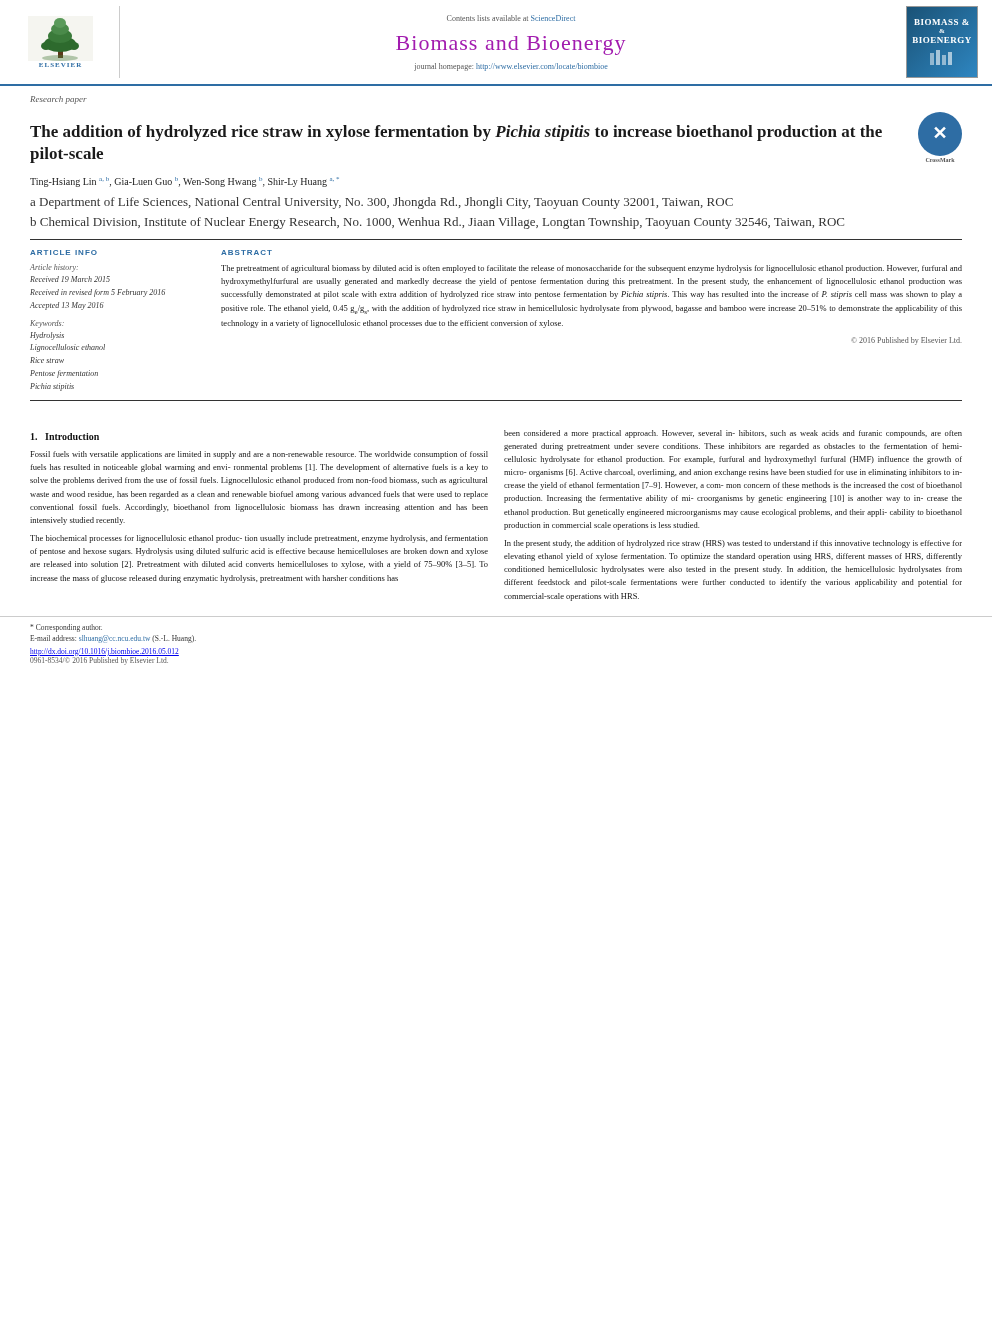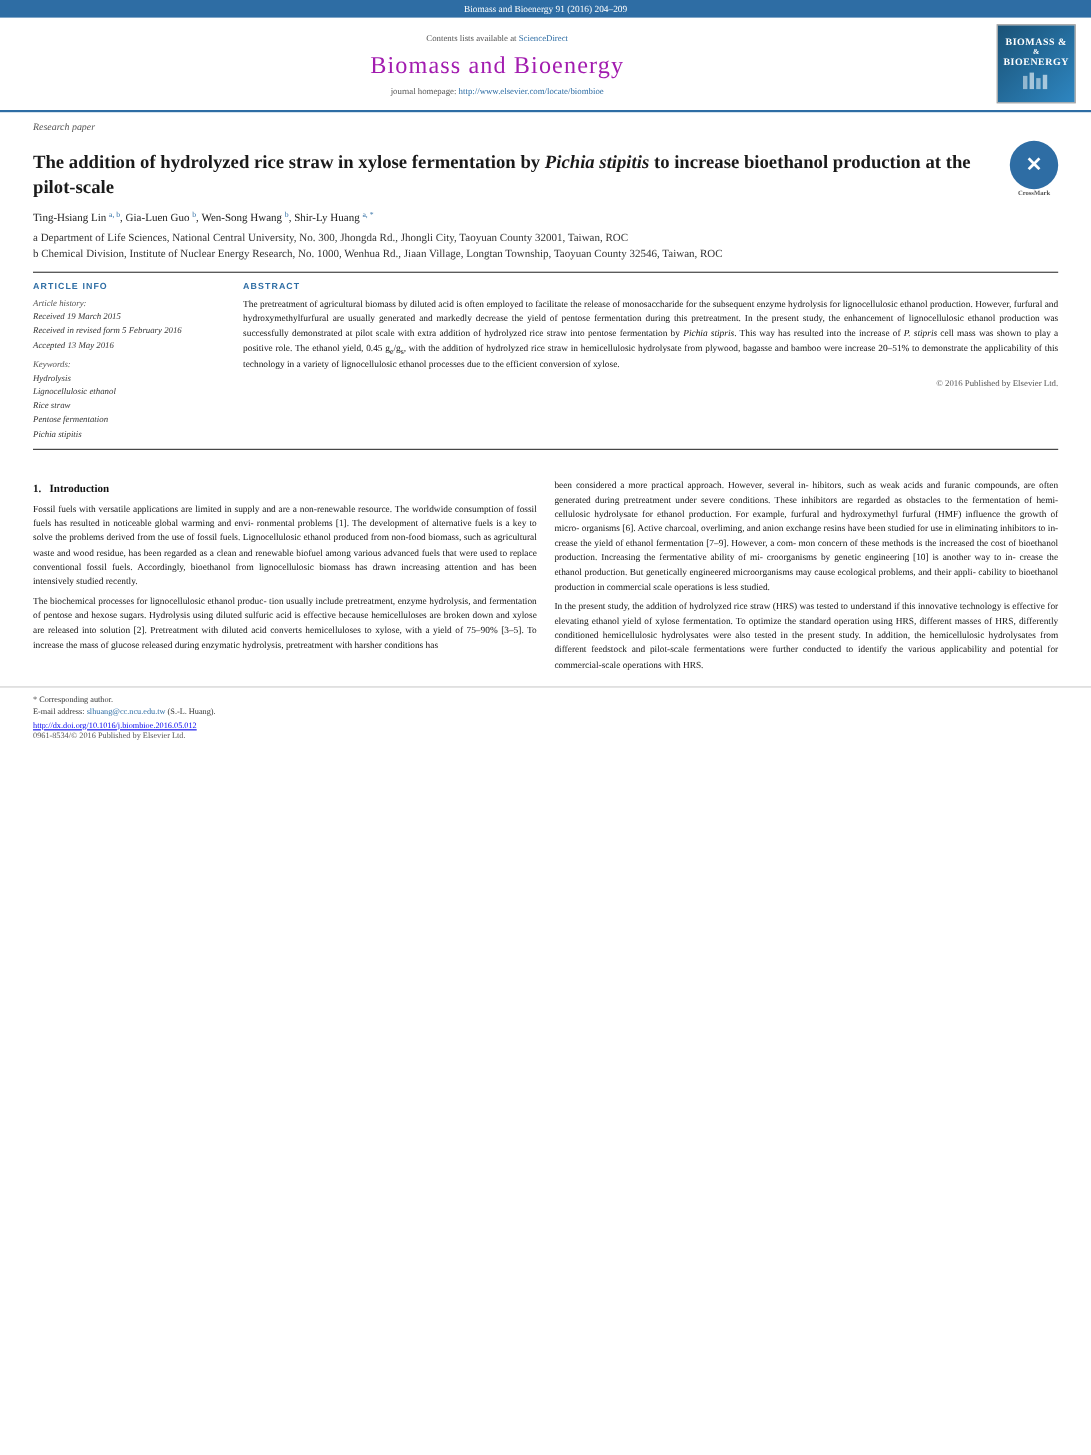--- a/index.html
+++ b/index.html
@@ -151,21 +151,21 @@
       color: #555;
       margin-top: 1px;
     }
     .authors {
       font-size: 10px;
       color: #1a1a1a;
       margin-bottom: 5px;
     }
     .authors sup { font-size: 7px; color: #2e6da4; }
     .affiliations {
-      font-size: 10px;
+      font-size: 13px;
       color: #333;
       margin-bottom: 8px;
       line-height: 1.5;
     }
 
     .divider-line {
       border: none;
       border-top: 1px solid #333;
       margin: 6px 0;
     }
@@ -293,26 +293,44 @@
     .tree-svg {
       width: 65px;
       height: 45px;
     }
   </style>
 </head>
 <body>
 
 <div class="page">
 
-  <div class="top-bar">
-    <span>Biomass and Bioenergy 91 (2016) 204–209</span>
-  </div>
 
   <div class="journal-header">
 
+    <div class="elsevier-logo">
+      <div class="elsevier-tree">
+        <svg class="tree-svg" viewBox="0 0 65 45">
+
+          <rect x="0" y="0" width="65" height="45" fill="#f5f5f0"></rect>
+
+          <rect x="30" y="32" width="5" height="10" fill="#5a3a1a"></rect>
+
+          <ellipse cx="32" cy="42" rx="18" ry="3" fill="#4a7c3f" opacity="0.4"></ellipse>
+
+          <ellipse cx="32" cy="28" rx="16" ry="8" fill="#2d6a2d"></ellipse>
+          <ellipse cx="32" cy="20" rx="12" ry="7" fill="#3a7a3a"></ellipse>
+          <ellipse cx="32" cy="13" rx="9" ry="6" fill="#4a8a4a"></ellipse>
+          <ellipse cx="32" cy="7" rx="6" ry="5" fill="#5a9a5a"></ellipse>
+
+          <ellipse cx="18" cy="30" rx="5" ry="4" fill="#2d6a2d"></ellipse>
+          <ellipse cx="46" cy="30" rx="5" ry="4" fill="#2d6a2d"></ellipse>
+        </svg>
+      </div>
+      <div class="elsevier-text">ELSEVIER</div>
+    </div>
 
     <div class="journal-center">
       <div class="sciencedirect-line">
         <span>Contents lists available at </span>
         <a href="#">ScienceDirect</a>
       </div>
       <div class="journal-title-main">Biomass and Bioenergy</div>
       <div class="journal-homepage">
         <span>journal homepage: </span>
         <a href="#">http://www.elsevier.com/locate/biombioe</a>

